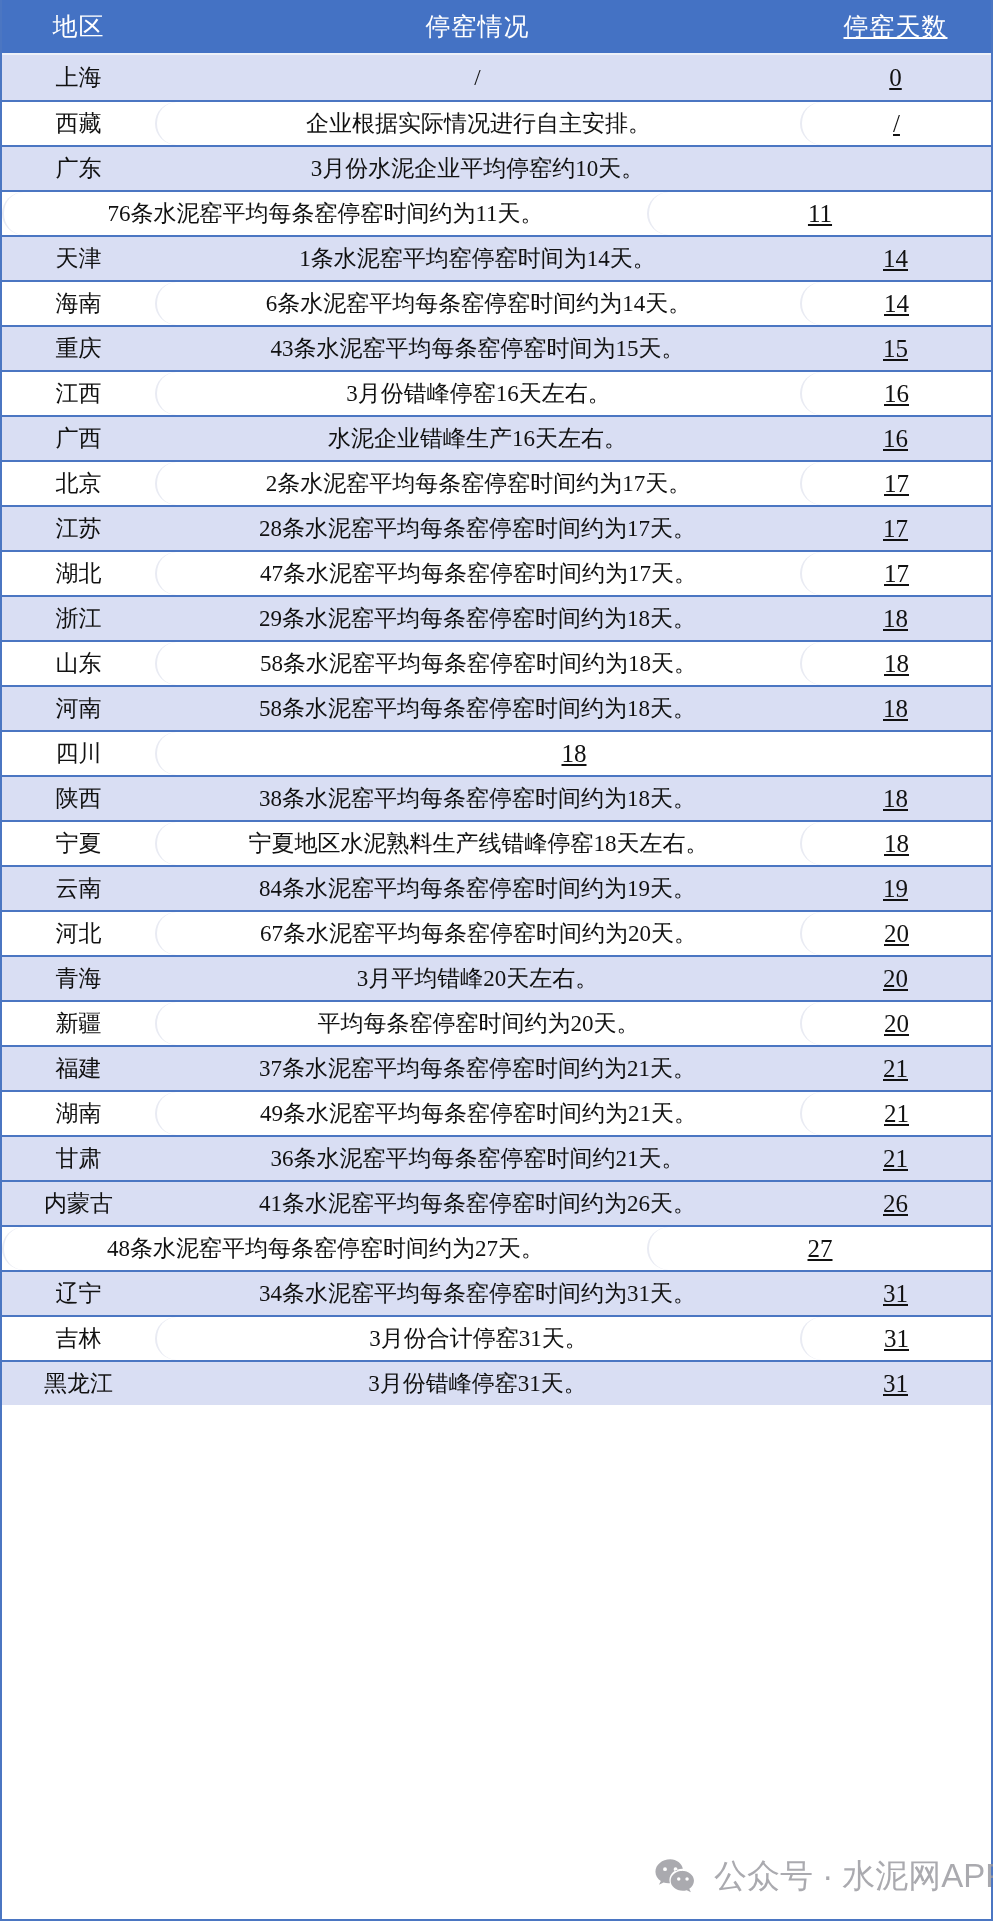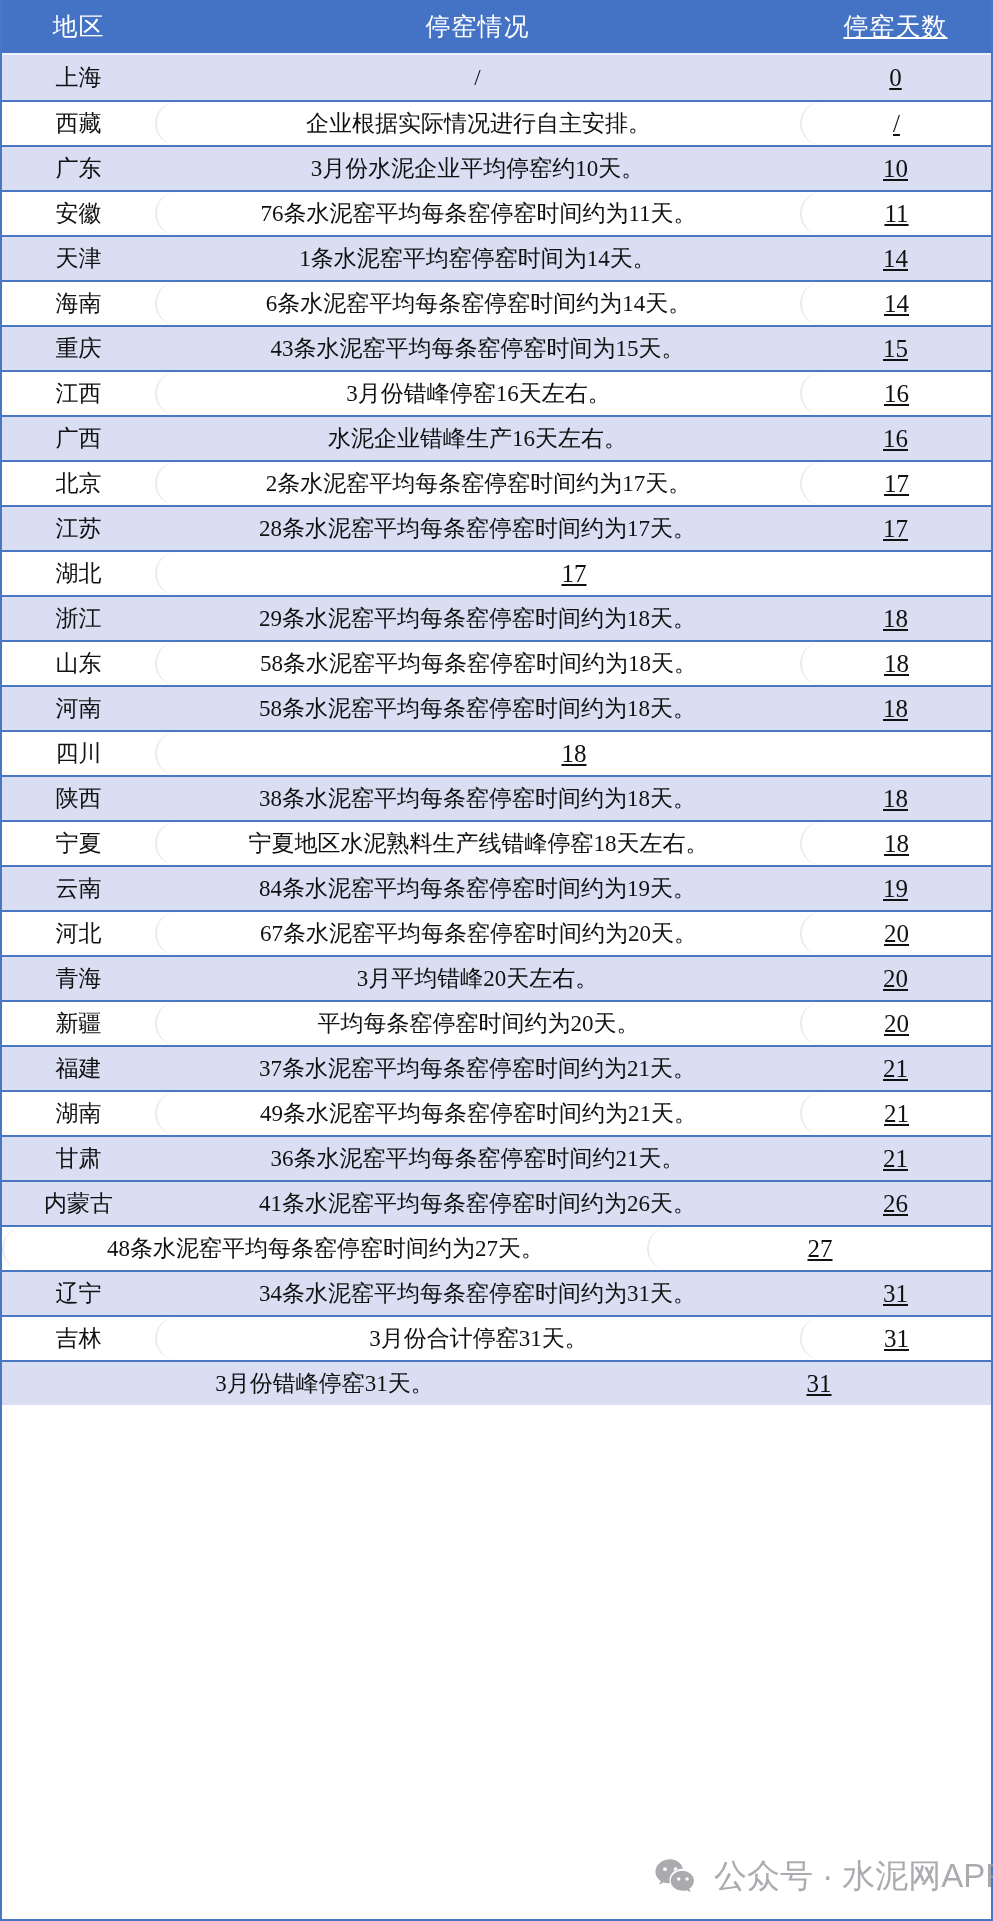--- a/index.html
+++ b/index.html
@@ -109,28 +109,22 @@
           <span>/</span>
         </div>
       </div>
       <div class="row band">
         <div class="cell c1">
           <span>广东</span>
         </div>
         <div class="cell c2">
           <span>3月份水泥企业平均停窑约10天。</span>
         </div>
-        <div class="cell c3">
-          <span>10</span>
-        </div>
-      </div>
-      <div class="row">
-        <div class="cell c1">
-          <span>安徽</span>
-        </div>
+      </div>
+      <div class="row">
         <div class="cell c2">
           <span>76条水泥窑平均每条窑停窑时间约为11天。</span>
         </div>
         <div class="cell c3">
           <span>11</span>
         </div>
       </div>
       <div class="row band">
         <div class="cell c1">
           <span>天津</span>
@@ -205,20 +199,23 @@
           <span>28条水泥窑平均每条窑停窑时间约为17天。</span>
         </div>
         <div class="cell c3">
           <span>17</span>
         </div>
       </div>
       <div class="row">
         <div class="cell c1">
           <span>湖北</span>
         </div>
+        <div class="cell c2">
+          <span>47条水泥窑平均每条窑停窑时间约为17天。</span>
+        </div>
         <div class="cell c3">
           <span>17</span>
         </div>
       </div>
       <div class="row band">
         <div class="cell c1">
           <span>浙江</span>
         </div>
         <div class="cell c2">
           <span>29条水泥窑平均每条窑停窑时间约为18天。</span>
@@ -391,20 +388,23 @@
           <span>吉林</span>
         </div>
         <div class="cell c2">
           <span>3月份合计停窑31天。</span>
         </div>
         <div class="cell c3">
           <span>31</span>
         </div>
       </div>
       <div class="row band">
+        <div class="cell c1">
+          <span>黑龙江</span>
+        </div>
         <div class="cell c2">
           <span>3月份错峰停窑31天。</span>
         </div>
         <div class="cell c3">
           <span>31</span>
         </div>
       </div>
     </div>
 
   <div class="watermark">

